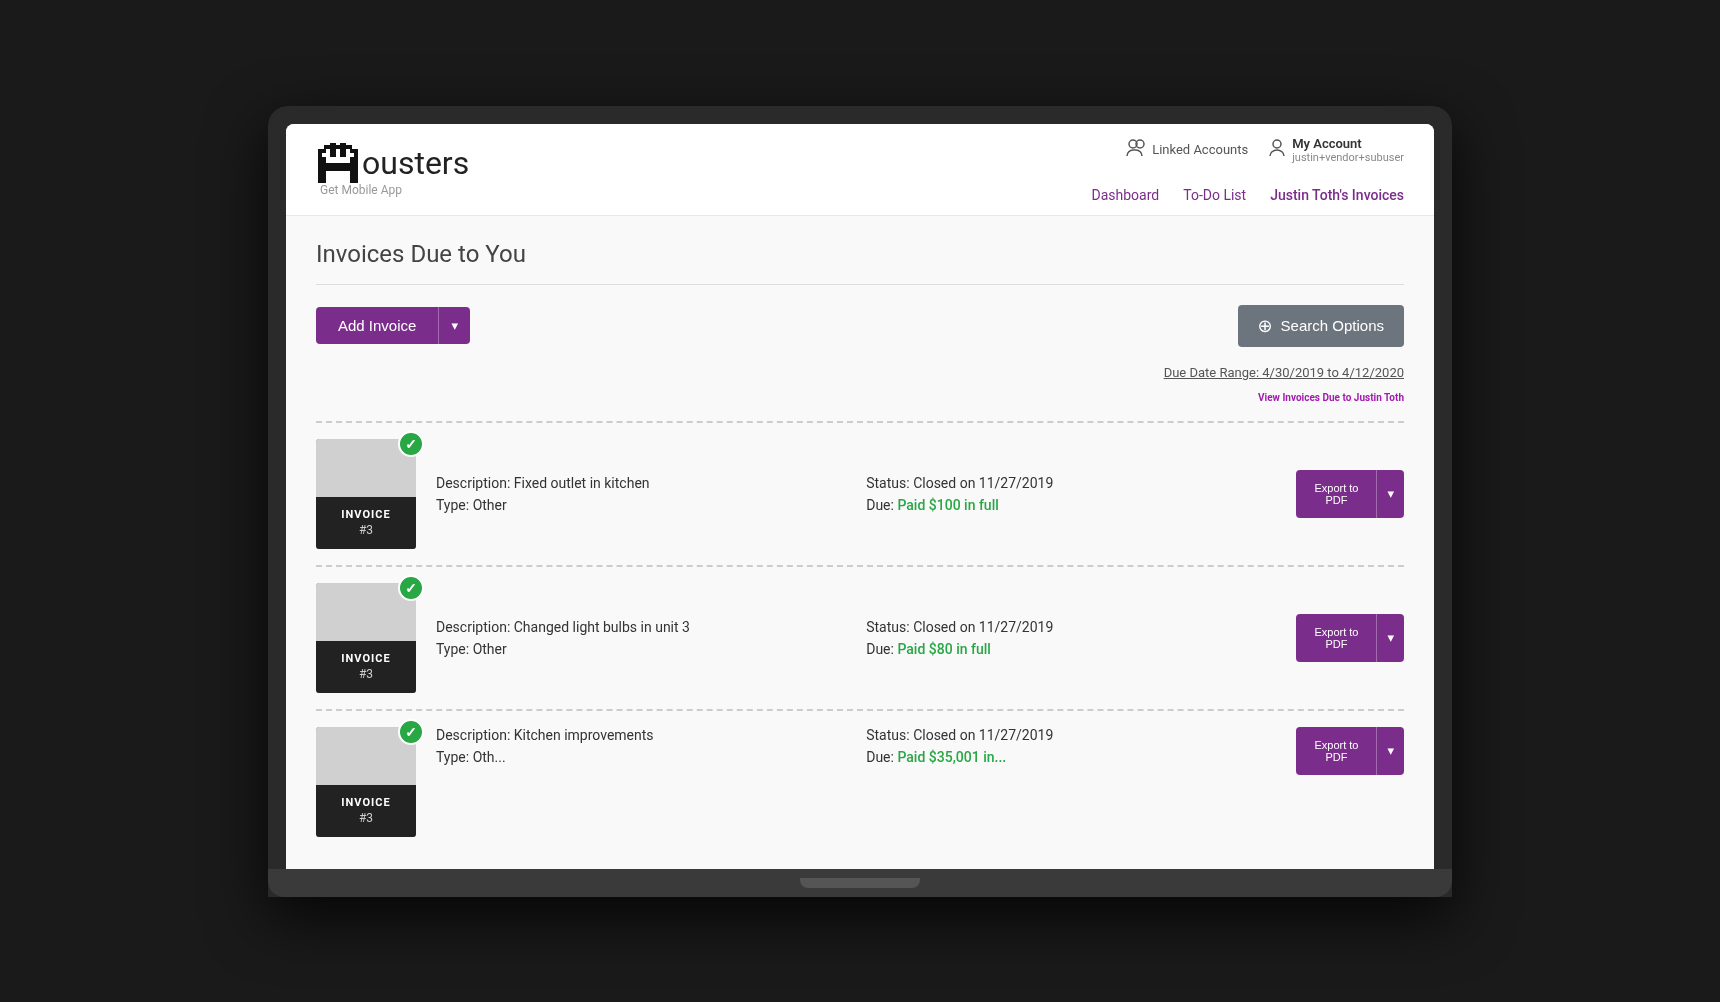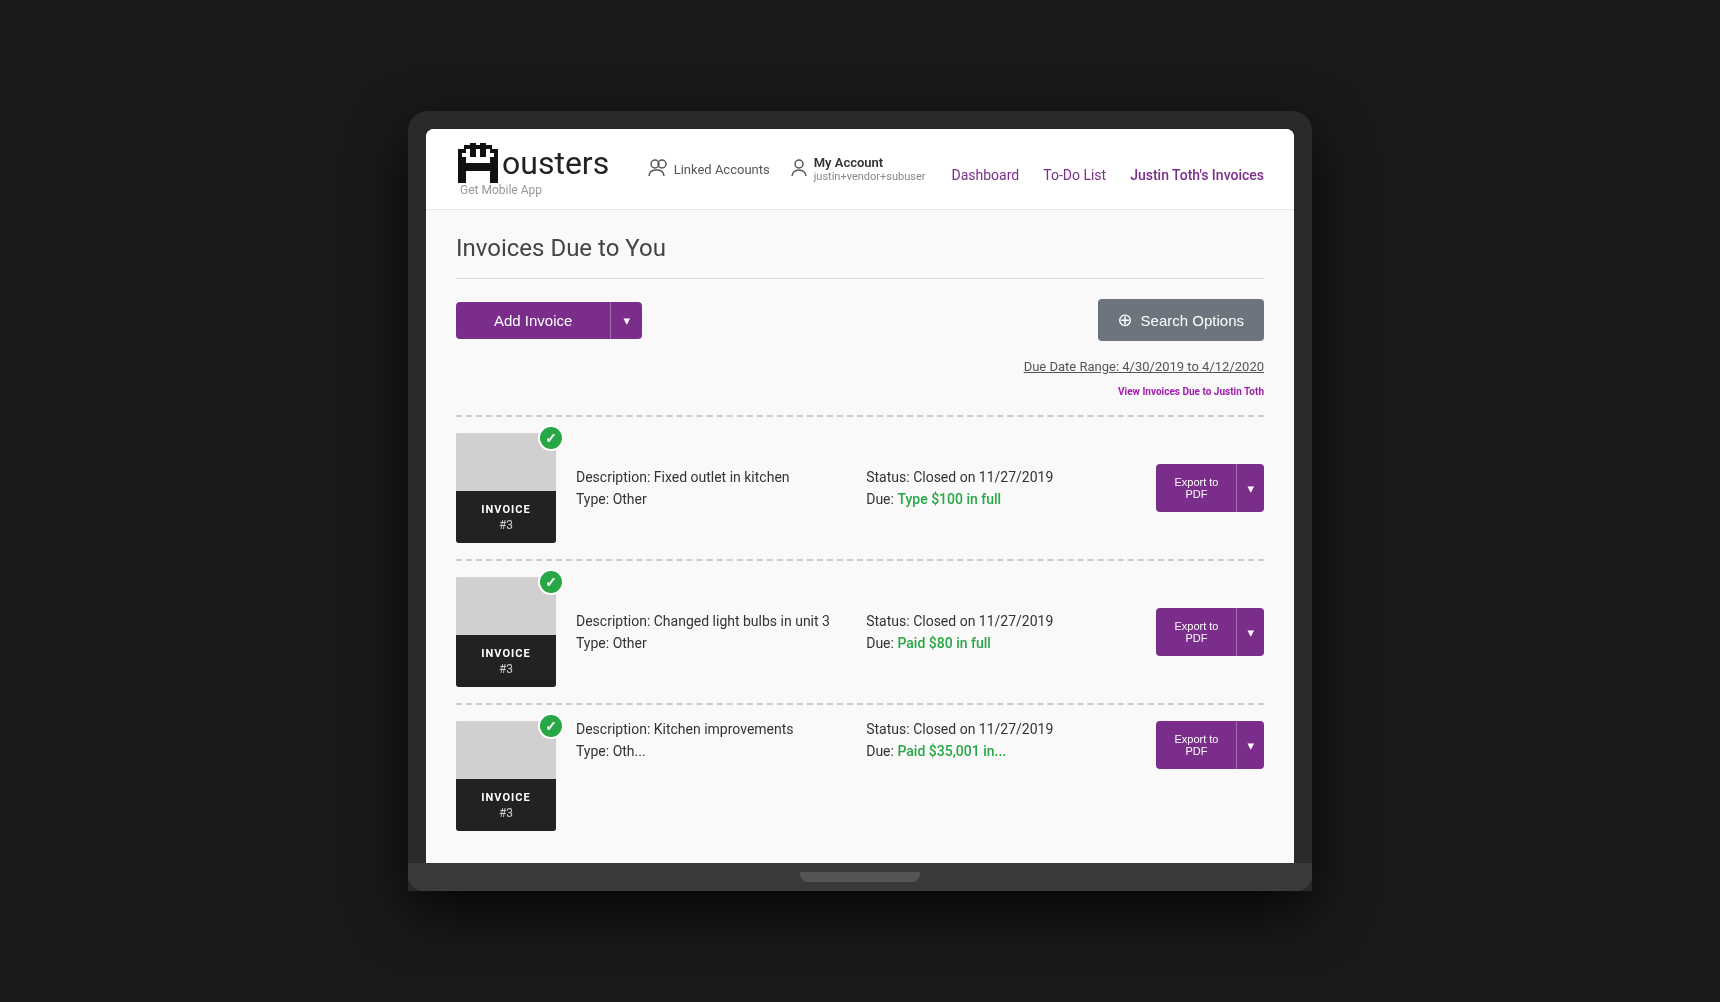--- a/index.html
+++ b/index.html
@@ -7,21 +7,21 @@
     body {
       background: #1a1a1a;
       display: flex;
       justify-content: center;
       align-items: center;
       min-height: 100vh;
       font-family: -apple-system, BlinkMacSystemFont, 'Segoe UI', Roboto, sans-serif;
     }
 
     .laptop-outer {
-      width: 904px;
+      width: 1184px;
       background: #2a2a2a;
       border-radius: 20px 20px 0 0;
       padding: 18px 18px 0 18px;
       box-shadow: 0 20px 60px rgba(0,0,0,0.8);
       position: relative;
     }
 
     .laptop-screen {
       background: #fff;
       border-radius: 8px 8px 0 0;
@@ -85,23 +85,23 @@
 
     .get-mobile {
       font-size: 12px;
       color: #999;
       margin-top: -2px;
       padding-left: 4px;
     }
 
     .header-right {
       display: flex;
-      flex-direction: row;
+      flex-direction: column;
       align-items: flex-end;
-      gap: 6px;
+      gap: 23px;
     }
 
     .header-top-links {
       display: flex;
       align-items: center;
       gap: 20px;
     }
 
     .linked-accounts-btn {
       display: flex;
@@ -180,21 +180,21 @@
 
     .add-invoice-group {
       display: flex;
       align-items: stretch;
     }
 
     .add-invoice-btn {
       background: #7b2d8b;
       color: #fff;
       border: none;
-      padding: 10px 38px;
+      padding: 10px 22px;
       font-size: 15px;
       cursor: pointer;
       border-radius: 4px 0 0 4px;
       font-weight: 400;
     }
 
     .add-invoice-dropdown {
       background: #7b2d8b;
       color: #fff;
       border: none;
@@ -488,21 +488,21 @@
               <span>Other</span>
             </div>
           </div>
           <div class="invoice-status-area">
             <div class="invoice-status">
               <span>Status:</span>
               <span>Closed on 11/27/2019</span>
             </div>
             <div class="invoice-due">
               <span>Due:</span>
-              <span class="paid-amount">Type $100 in full</span>
+              <span class="paid-amount">Paid $100 in full</span>
             </div>
           </div>
           <div class="export-group">
             <button class="export-btn">Export to<br>PDF</button>
             <button class="export-dropdown">▾</button>
           </div>
         </div>
 
         <div class="invoice-item">
           <div class="invoice-thumb">

